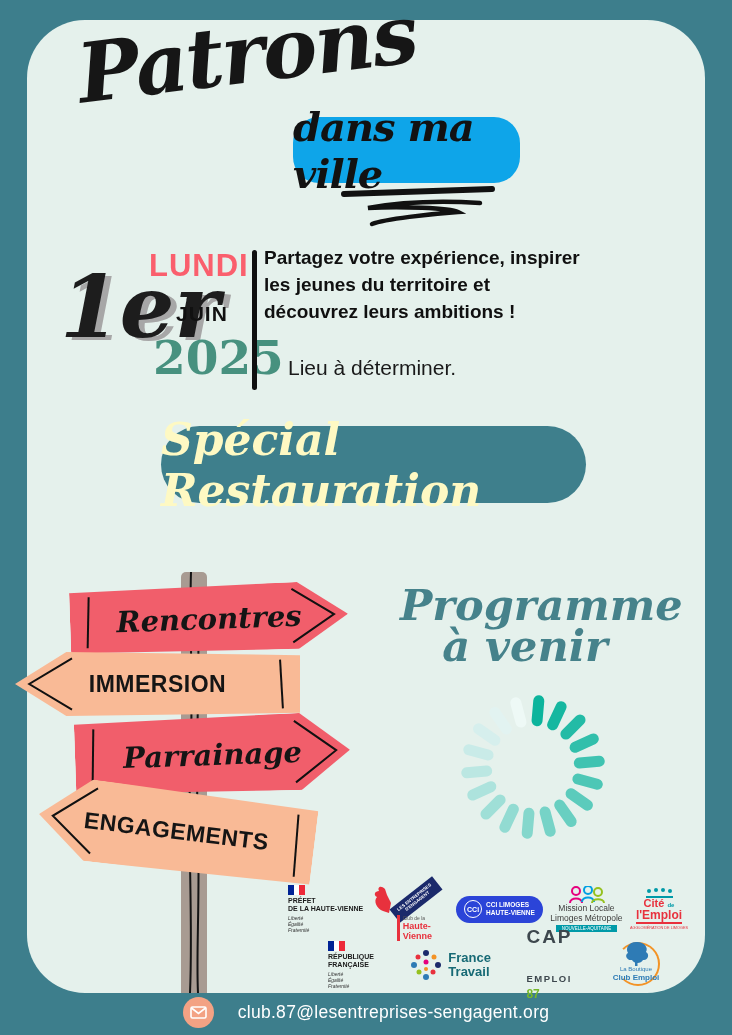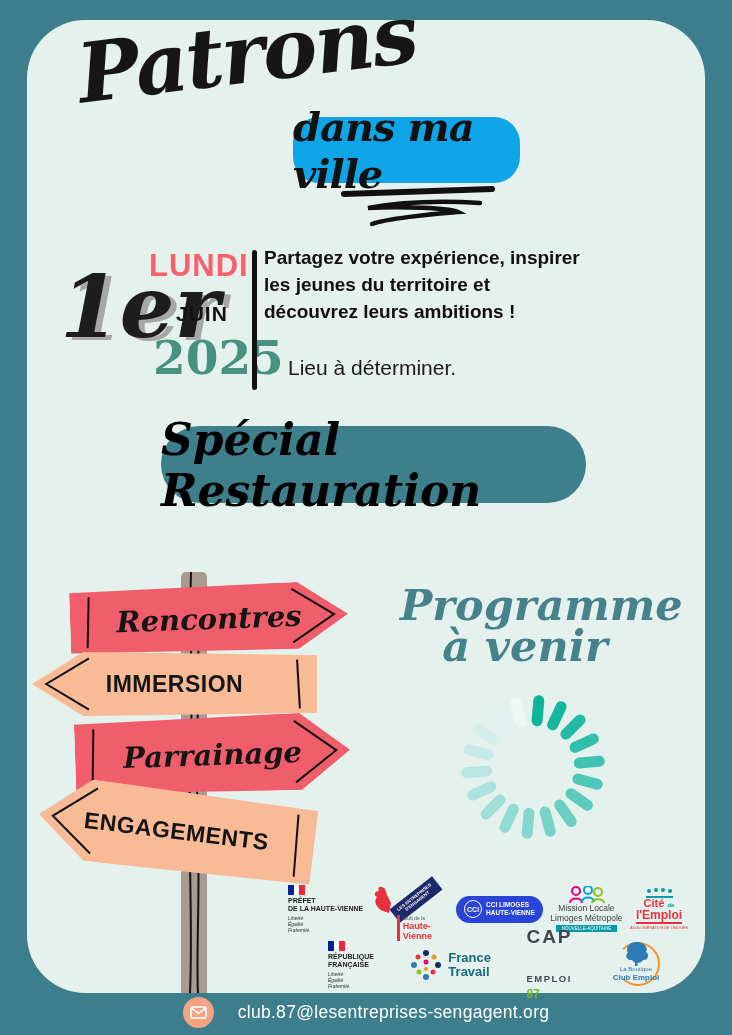--- a/index.html
+++ b/index.html
@@ -25,31 +25,31 @@
   .juin{left:176px;top:302px;font-size:21px;font-weight:800;color:#111;letter-spacing:1px;}
   .year{left:153px;top:330px;font-family:"DejaVu Serif",serif;font-weight:bold;
         font-size:47px;color:#47917f;}
   .vline{left:252px;top:250px;width:5px;height:140px;background:#101010;border-radius:3px;}
   .desc{left:264px;top:245px;width:320px;font-size:19px;font-weight:700;color:#101010;line-height:1.42;}
   .lieu{left:264px;top:356px;font-size:21px;font-weight:400;color:#1a1a1a;margin-left:24px;}
 
   
   .pill{left:161px;top:426px;width:425px;height:77px;background:#3e7f8c;border-radius:39px;
         display:flex;align-items:center;justify-content:center;}
-  .pill span{font-size:44px;color:#000000;}
+  .pill span{font-size:44px;color:#fef9c3;}
 
   
   .pole{left:181px;top:572px;width:26px;height:421px;background:#a89b92;border-radius:5px 5px 0 0;}
   .sign{display:flex;align-items:center;justify-content:center;}
   .sign-right{clip-path:polygon(0 5%,82% 0,100% 50%,82% 100%,0 95%);background:#f15e6b;}
   .sign-left{clip-path:polygon(18% 0,100% 5%,100% 95%,18% 100%,0 50%);background:#f9ba96;}
   .sign svg{position:absolute;left:0;top:0;width:100%;height:100%;}
   .sign .lbl{position:relative;color:#151515;}
   .s1{left:70px;top:585px;width:278px;height:67px;transform:rotate(-2deg);}
-  .s2{left:32px;top:652px;width:285px;height:64px;text-align:right;}
+  .s2{left:15px;top:652px;width:285px;height:64px;text-align:right;}
   .s3{left:75px;top:716px;width:275px;height:77px;transform:rotate(-2deg);}
   .s4{left:38px;top:790px;width:277px;height:82px;transform:rotate(7deg);}
   .lbl-script{font-size:29px;font-family:"DejaVu Serif",serif;font-style:italic;font-weight:bold;}
   .lbl-caps{font-size:23px;font-weight:800;letter-spacing:.5px;font-family:"Liberation Sans",sans-serif;}
 
   
   .prog{left:400px;top:585px;width:250px;text-align:center;font-size:43px;color:#46828b;line-height:.95;}
   .spinner{left:458px;top:692px;}
 
   

